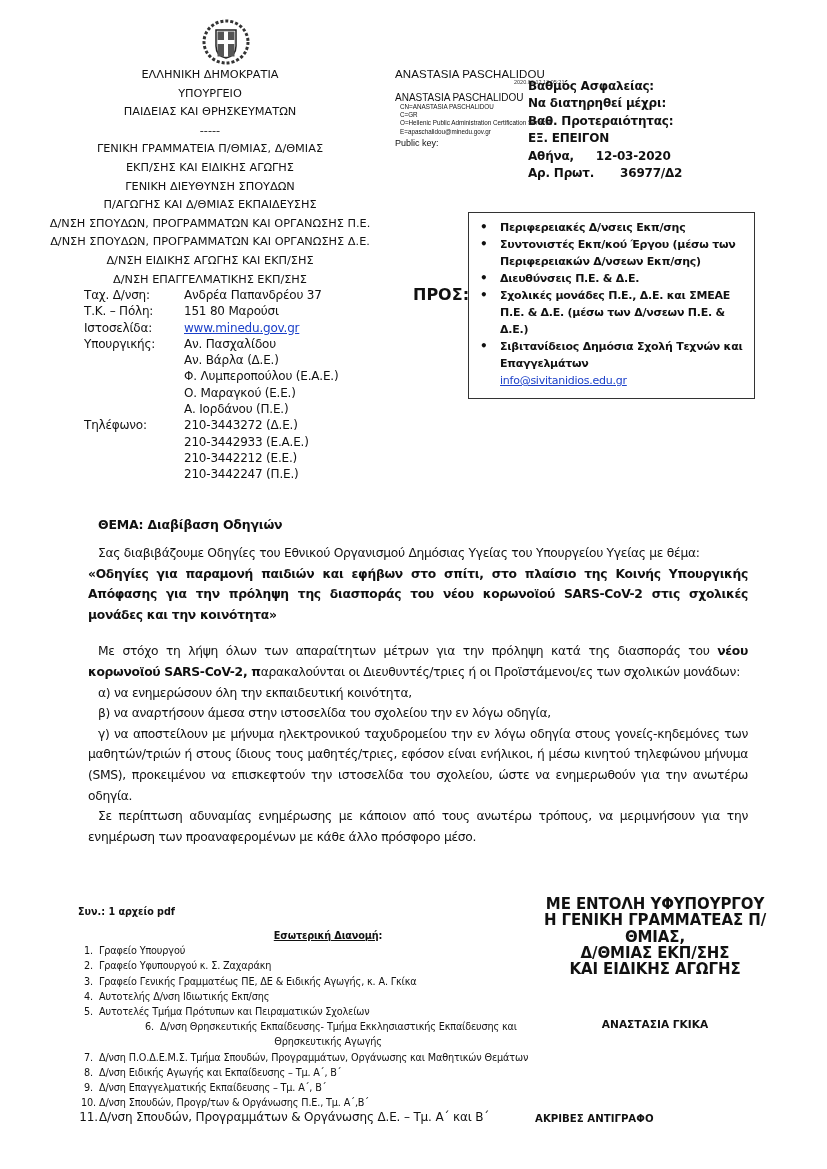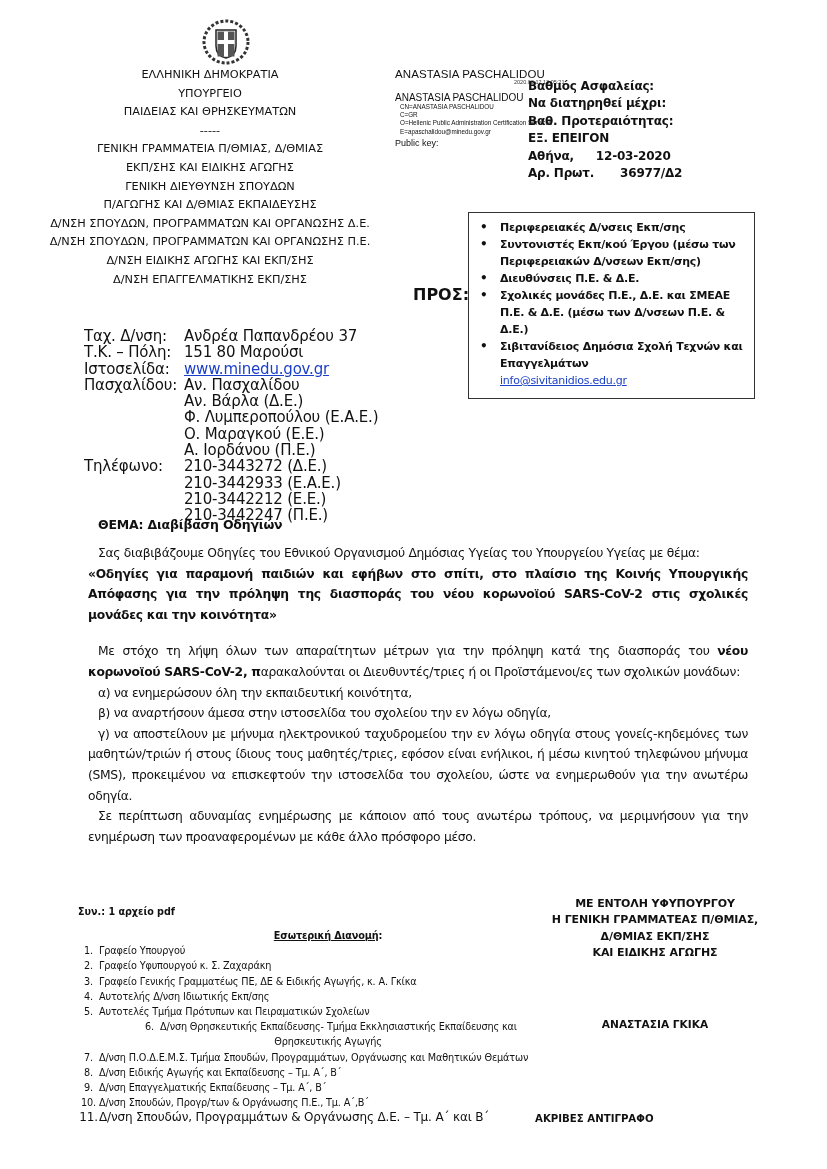--- a/index.html
+++ b/index.html
@@ -22,22 +22,22 @@
   #sig-ts { left: 514px; top: 79px; font-size: 5.5px; color: #333; }
 
   
   #classif { left: 528px; top: 78px; font-weight: bold; font-size: 12px;
              line-height: 17.4px; font-family: "DejaVu Sans", sans-serif; letter-spacing: -0.2px; }
   #classif .row { white-space: nowrap; }
   #classif .val { display: inline-block; margin-left: 22px; }
   #classif .val2 { display: inline-block; margin-left: 26px; }
 
   
-  #contact { left: 84px; top: 287px; font-size: 15px; line-height: 16.3px;
-             font-family: "DejaVu Sans", sans-serif; letter-spacing: -0.2px; margin-top: 41px; }
+  #contact { left: 84px; top: 287px; font-size: 12px; line-height: 16.3px;
+             font-family: "DejaVu Sans", sans-serif; letter-spacing: -0.2px; }
   #contact .r { display: flex; }
   #contact .lbl { width: 100px; }
   #contact .v { }
   #contact a { color: #1a3fc9; text-decoration: underline; }
 
   
   #pros-label { left: 413px; top: 285px; font-weight: bold; font-size: 16px;
                 font-family: "DejaVu Sans", sans-serif; }
   #pros-box { left: 468px; top: 212px; width: 287px; height: 187px;
               border: 1px solid #333; box-sizing: border-box; }
@@ -67,21 +67,21 @@
   #dist .title u { text-decoration: underline; }
   #dist ol { margin: 0; padding: 0; list-style: none; }
   #dist li { display: flex; }
   #dist li .n { width: 21px; flex: none; }
   #dist li.wrap { display: block; }
   #dist li.wrap .n { display: inline-block; }
   #dist li.last { font-size: 12px; }
 
   
   #signblock { left: 535px; top: 896px; width: 240px; text-align: center; font-weight: bold;
-               font-size: 11px; line-height: 16.3px; font-family: "DejaVu Sans", sans-serif;
+               font-size: 15px; line-height: 16.3px; font-family: "DejaVu Sans", sans-serif;
                letter-spacing: -0.1px; }
   #signname { left: 535px; top: 1018px; width: 240px; text-align: center; font-weight: bold;
               font-size: 10.6px; font-family: "DejaVu Sans", sans-serif; }
   #certified { left: 535px; top: 1113px; font-weight: bold; font-size: 10.2px;
                font-family: "DejaVu Sans", sans-serif; }
 </style>
 </head>
 <body>
 
 <div id="emblem" class="abs">
@@ -96,22 +96,22 @@
 
 <div id="left-header" class="abs sans">
   <div>ΕΛΛΗΝΙΚΗ ΔΗΜΟΚΡΑΤΙΑ</div>
   <div>ΥΠΟΥΡΓΕΙΟ</div>
   <div>ΠΑΙΔΕΙΑΣ ΚΑΙ ΘΡΗΣΚΕΥΜΑΤΩΝ</div>
   <div>-----</div>
   <div>ΓΕΝΙΚΗ ΓΡΑΜΜΑΤΕΙΑ Π/ΘΜΙΑΣ, Δ/ΘΜΙΑΣ</div>
   <div>ΕΚΠ/ΣΗΣ ΚΑΙ ΕΙΔΙΚΗΣ ΑΓΩΓΗΣ</div>
   <div>ΓΕΝΙΚΗ ΔΙΕΥΘΥΝΣΗ ΣΠΟΥΔΩΝ</div>
   <div>Π/ΑΓΩΓΗΣ ΚΑΙ Δ/ΘΜΙΑΣ ΕΚΠΑΙΔΕΥΣΗΣ</div>
+  <div>Δ/ΝΣΗ ΣΠΟΥΔΩΝ, ΠΡΟΓΡΑΜΜΑΤΩΝ ΚΑΙ ΟΡΓΑΝΩΣΗΣ Π.Ε.</div>
   <div>Δ/ΝΣΗ ΣΠΟΥΔΩΝ, ΠΡΟΓΡΑΜΜΑΤΩΝ ΚΑΙ ΟΡΓΑΝΩΣΗΣ Δ.Ε.</div>
-  <div>Δ/ΝΣΗ ΣΠΟΥΔΩΝ, ΠΡΟΓΡΑΜΜΑΤΩΝ ΚΑΙ ΟΡΓΑΝΩΣΗΣ Π.Ε.</div>
   <div>Δ/ΝΣΗ ΕΙΔΙΚΗΣ ΑΓΩΓΗΣ ΚΑΙ ΕΚΠ/ΣΗΣ</div>
   <div>Δ/ΝΣΗ ΕΠΑΓΓΕΛΜΑΤΙΚΗΣ ΕΚΠ/ΣΗΣ</div>
 </div>
 
 <div id="sig" class="abs">
   <div class="big1">ANASTASIA PASCHALIDOU</div>
   <div class="big2">ANASTASIA PASCHALIDOU</div>
   <div class="small">CN=ANASTASIA PASCHALIDOU</div>
   <div class="small">C=GR</div>
   <div class="small" style="white-space:nowrap;">O=Hellenic Public Administration Certification Services</div>
@@ -140,21 +140,21 @@
     </div>
   <div class="r">
       <span class="lbl">Τ.Κ. – Πόλη:</span>
       <span class="v">151 80 Μαρούσι</span>
     </div>
   <div class="r">
       <span class="lbl">Ιστοσελίδα:</span>
       <a class="v">www.minedu.gov.gr</a>
     </div>
   <div class="r">
-      <span class="lbl">Πασχαλίδου:</span>
+      <span class="lbl">Υπουργικής:</span>
       <span class="v">Αν. Πασχαλίδου</span>
     </div>
   <div class="r">
       <span class="lbl"></span>
       <span class="v">Αν. Βάρλα (Δ.Ε.)</span>
     </div>
   <div class="r">
       <span class="lbl"></span>
       <span class="v">Φ. Λυμπεροπούλου (Ε.Α.Ε.)</span>
     </div>

